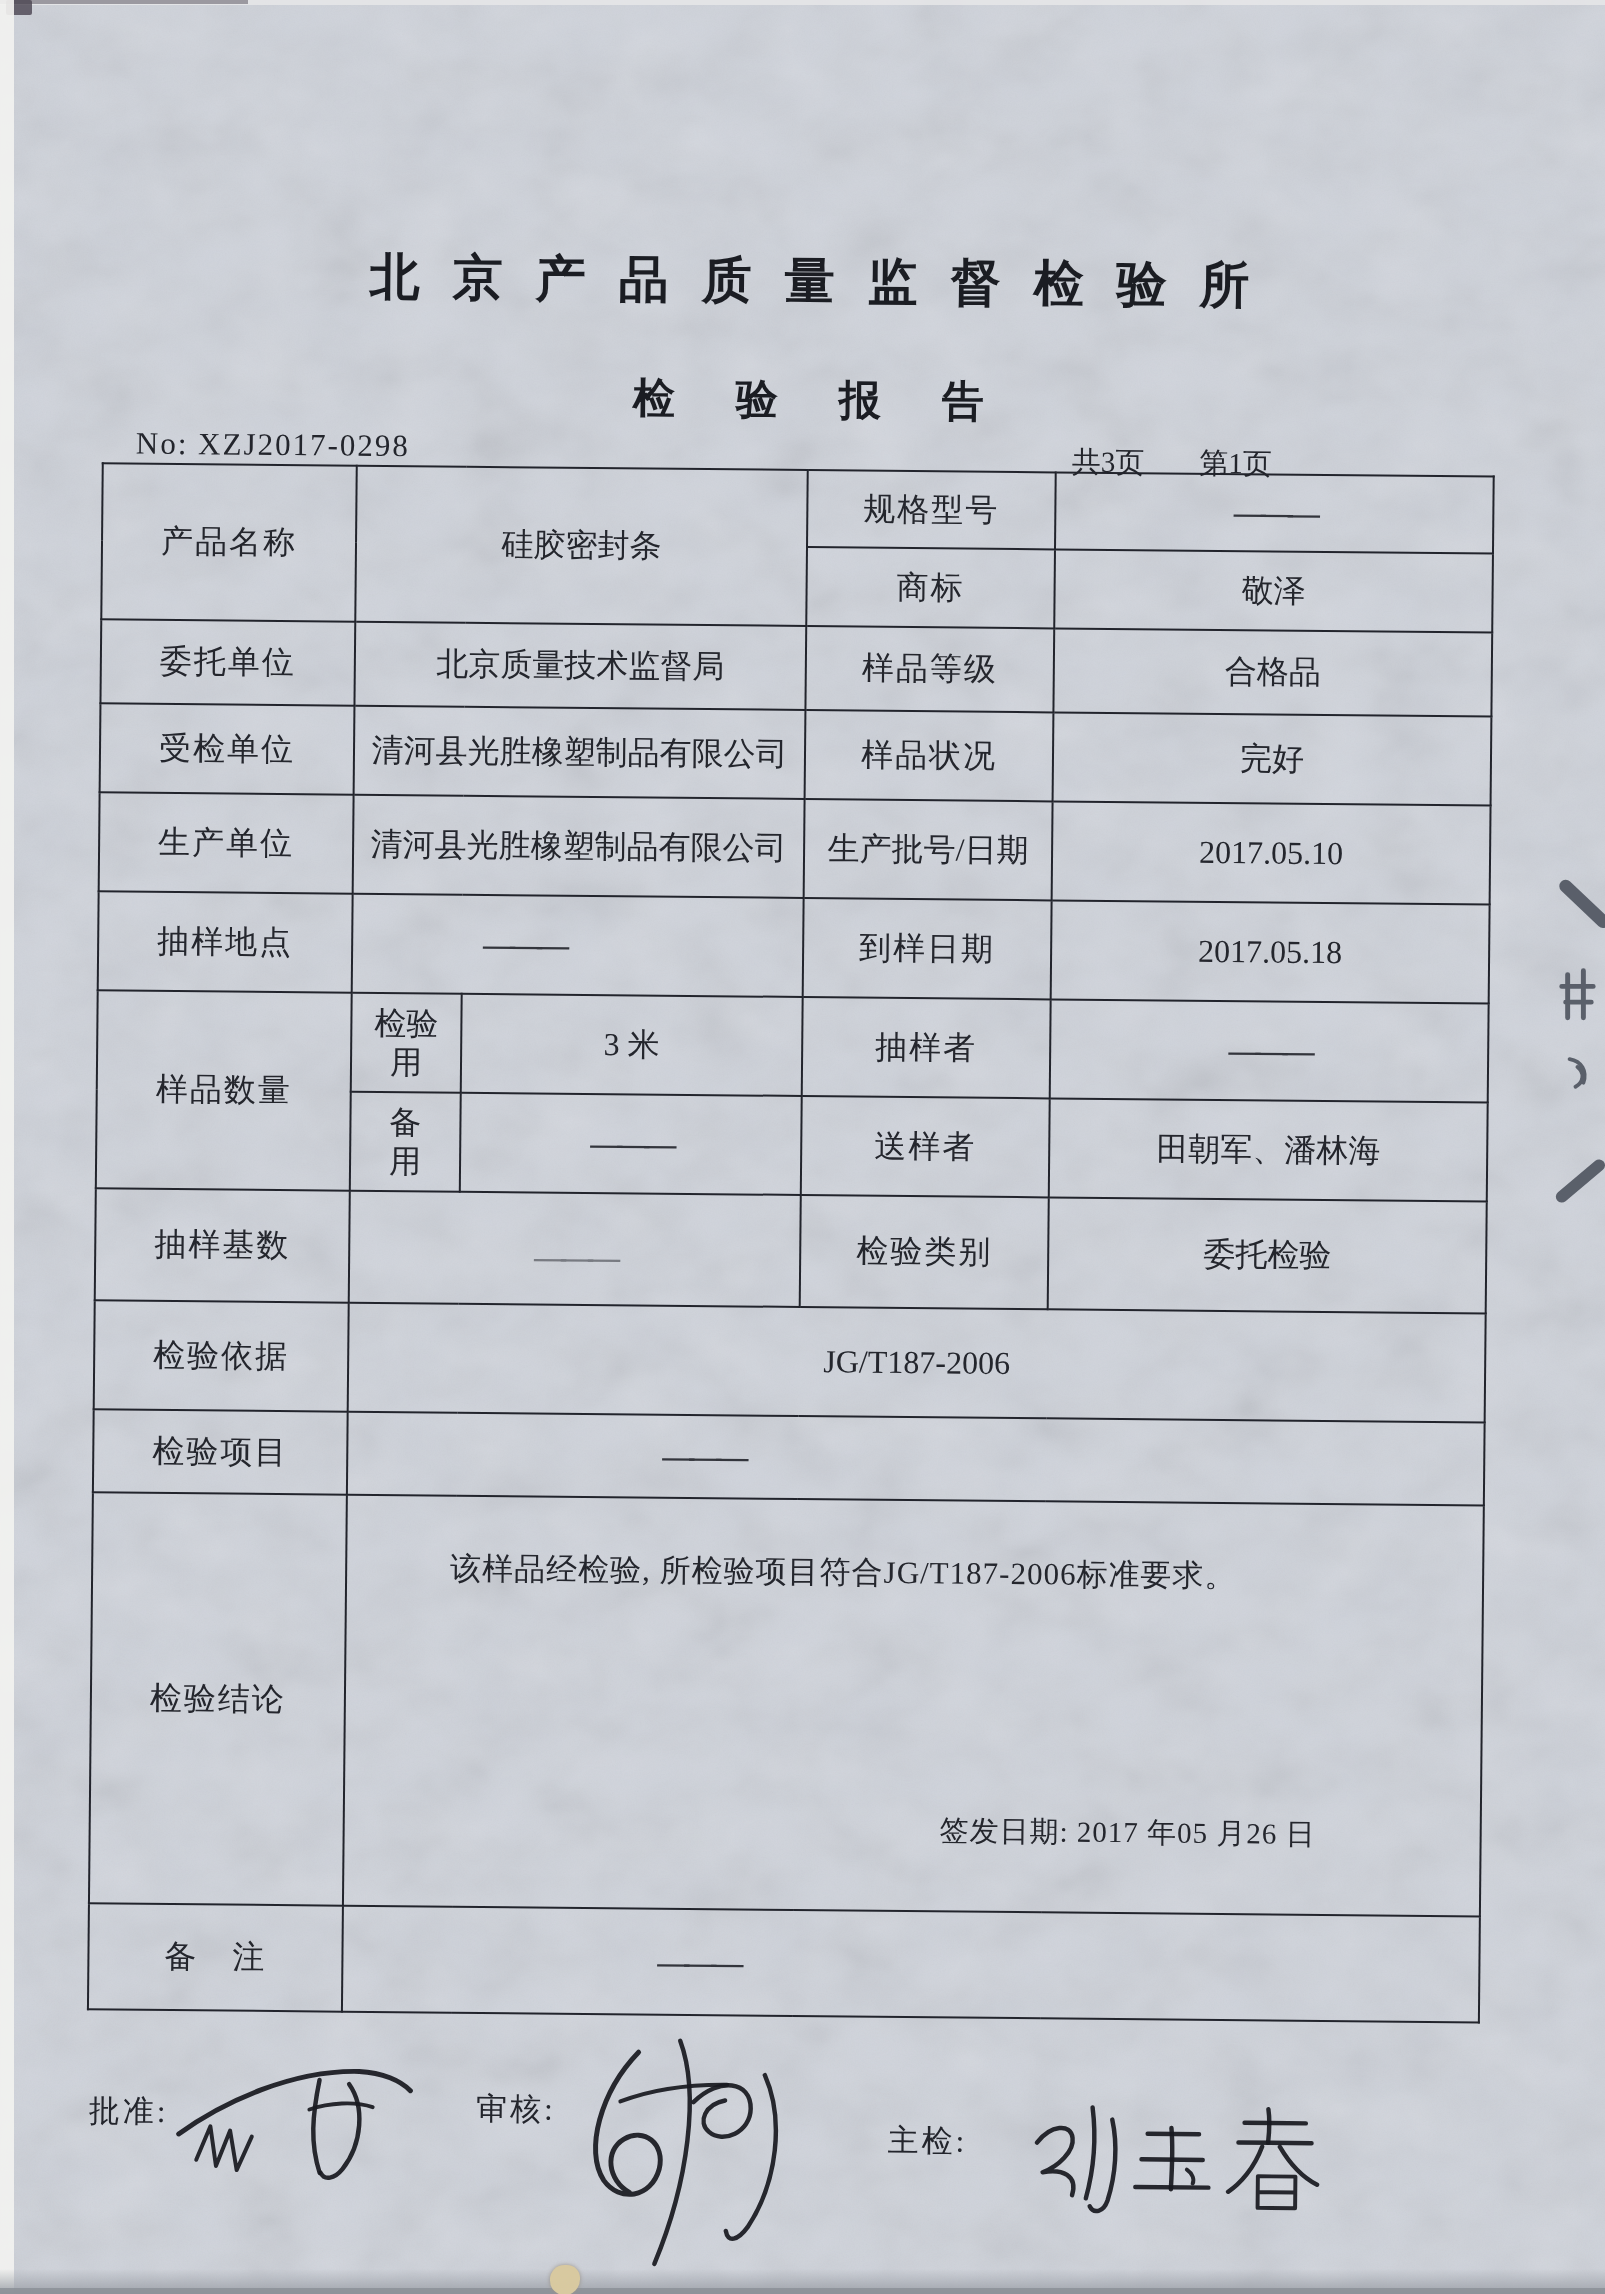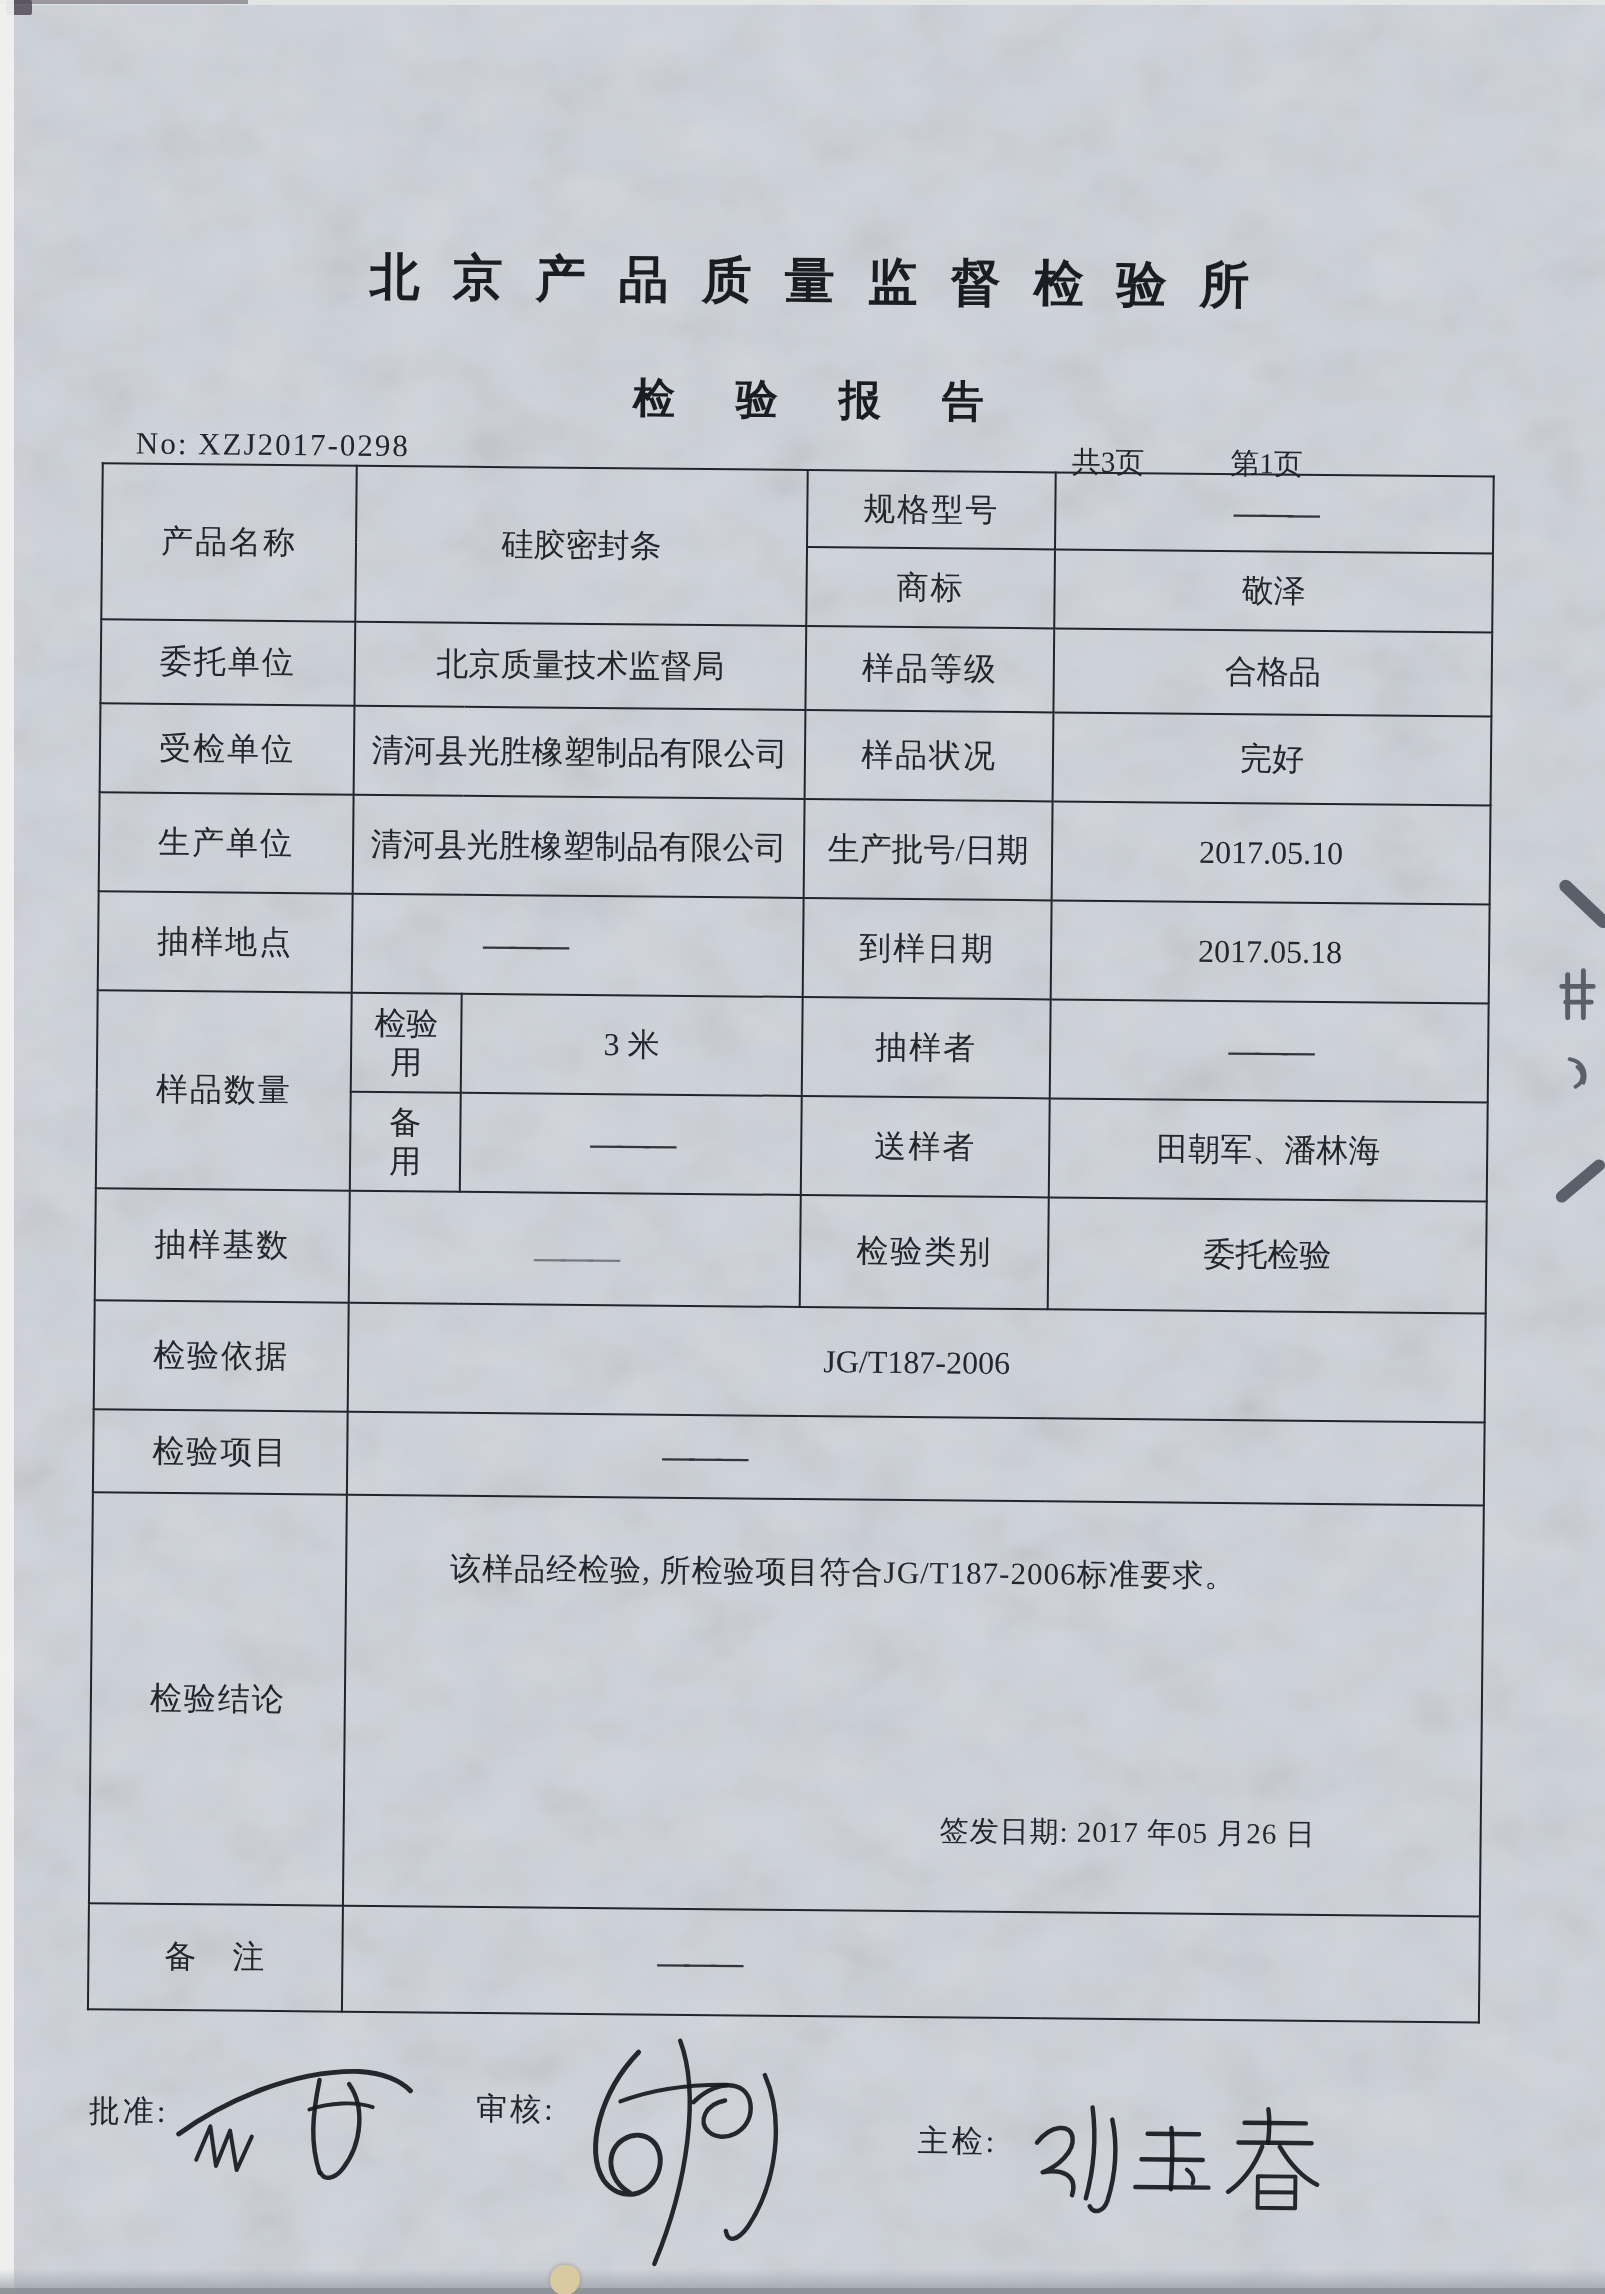--- a/index.html
+++ b/index.html
@@ -11,21 +11,21 @@
 
   
   .org-title{position:absolute;top:248px;left:0;width:100%;text-align:center;
              font-size:50px;font-weight:600;color:#1b1d23;}
   .org-title span{letter-spacing:33px;padding-left:33px;}
   .doc-title{position:absolute;top:372px;left:0;width:100%;text-align:center;
              font-size:42px;font-weight:600;color:#1b1d23;}
   .doc-title span{letter-spacing:61px;padding-left:61px;}
   .report-no{position:absolute;top:432px;left:131px;font-size:31px;color:#23252c;letter-spacing:2px;}
   .pagination{position:absolute;top:440px;left:1067px;font-size:29px;color:#23252c;}
-  .pagination .pg{margin-right:86px;}
+  .pagination .pg{margin-right:55px;}
 
   
   table.t{position:absolute;left:97px;top:469px;width:1391px;border-collapse:collapse;table-layout:fixed;}
   table.t td{border:2px solid #22242c;text-align:center;vertical-align:middle;
              font-size:32px;color:#24262d;padding:0;overflow:hidden;}
   tr.r78{height:77px} tr.r80{height:79px} tr.r85{height:84px} tr.r90{height:89px}
   tr.r100{height:99px} tr.r113{height:112px} tr.r110{height:109px}
   tr.r84{height:83px} tr.r415{height:411px} tr.r107{height:106px}
   td.lab{text-align:left;padding-left:20px;letter-spacing:2px;}
   td.clab{letter-spacing:2px;}
@@ -196,21 +196,21 @@
 
     <div class="sign-label" style="left:487px;top:2091px">审核:</div>
     <svg class="sig" style="left:570px;top:2032px" width="249" height="249" viewBox="0 0 252 252" xmlns="http://www.w3.org/2000/svg">
       <path d="M80,22 C42,62 26,122 46,152 C62,174 94,170 102,140 C108,114 86,98 66,110 C46,122 50,152 72,164" stroke-width="5"></path>
       <path d="M122,10 C142,62 132,152 98,236" stroke-width="4.5"></path>
       <path d="M136,72 C162,46 194,50 194,78 C194,102 166,114 152,102 C140,92 148,74 168,70" stroke-width="4.5"></path>
       <path d="M208,44 C228,88 222,152 192,198 C182,212 172,214 170,202" stroke-width="4.5"></path>
       <path d="M62,72 C92,60 132,54 170,54" stroke-width="4"></path>
     </svg>
 
-    <div class="sign-label" style="left:929px;top:2119px">主检:</div>
+    <div class="sign-label" style="left:899px;top:2119px">主检:</div>
     <svg class="sig" style="left:1030px;top:2079px" width="319" height="160" viewBox="0 0 322 162" xmlns="http://www.w3.org/2000/svg">
       <path d="M18,62 c14,-18 34,-20 36,-5 c2,13 -14,29 -30,35 c20,-4 36,3 30,23" stroke-width="4.5"></path>
       <path d="M74,26 c4,30 2,62 -6,92" stroke-width="4.5"></path>
       <path d="M94,38 c6,26 4,56 -4,82 c-4,12 -14,14 -18,6" stroke-width="4.5"></path>
       <path d="M130,52 h52 M124,78 h62 M118,106 h74" stroke-width="4.5"></path>
       <path d="M154,46 c2,20 1,42 0,62" stroke-width="4.5"></path>
       <path d="M170,88 c6,4 8,10 6,14" stroke-width="4"></path>
       <path d="M228,40 h62 M222,60 h74" stroke-width="4.5"></path>
       <path d="M252,26 c2,13 1,24 0,34" stroke-width="4.5"></path>
       <path d="M246,64 c-8,22 -22,38 -34,46 M264,64 c12,20 26,32 38,38" stroke-width="4.5"></path>

